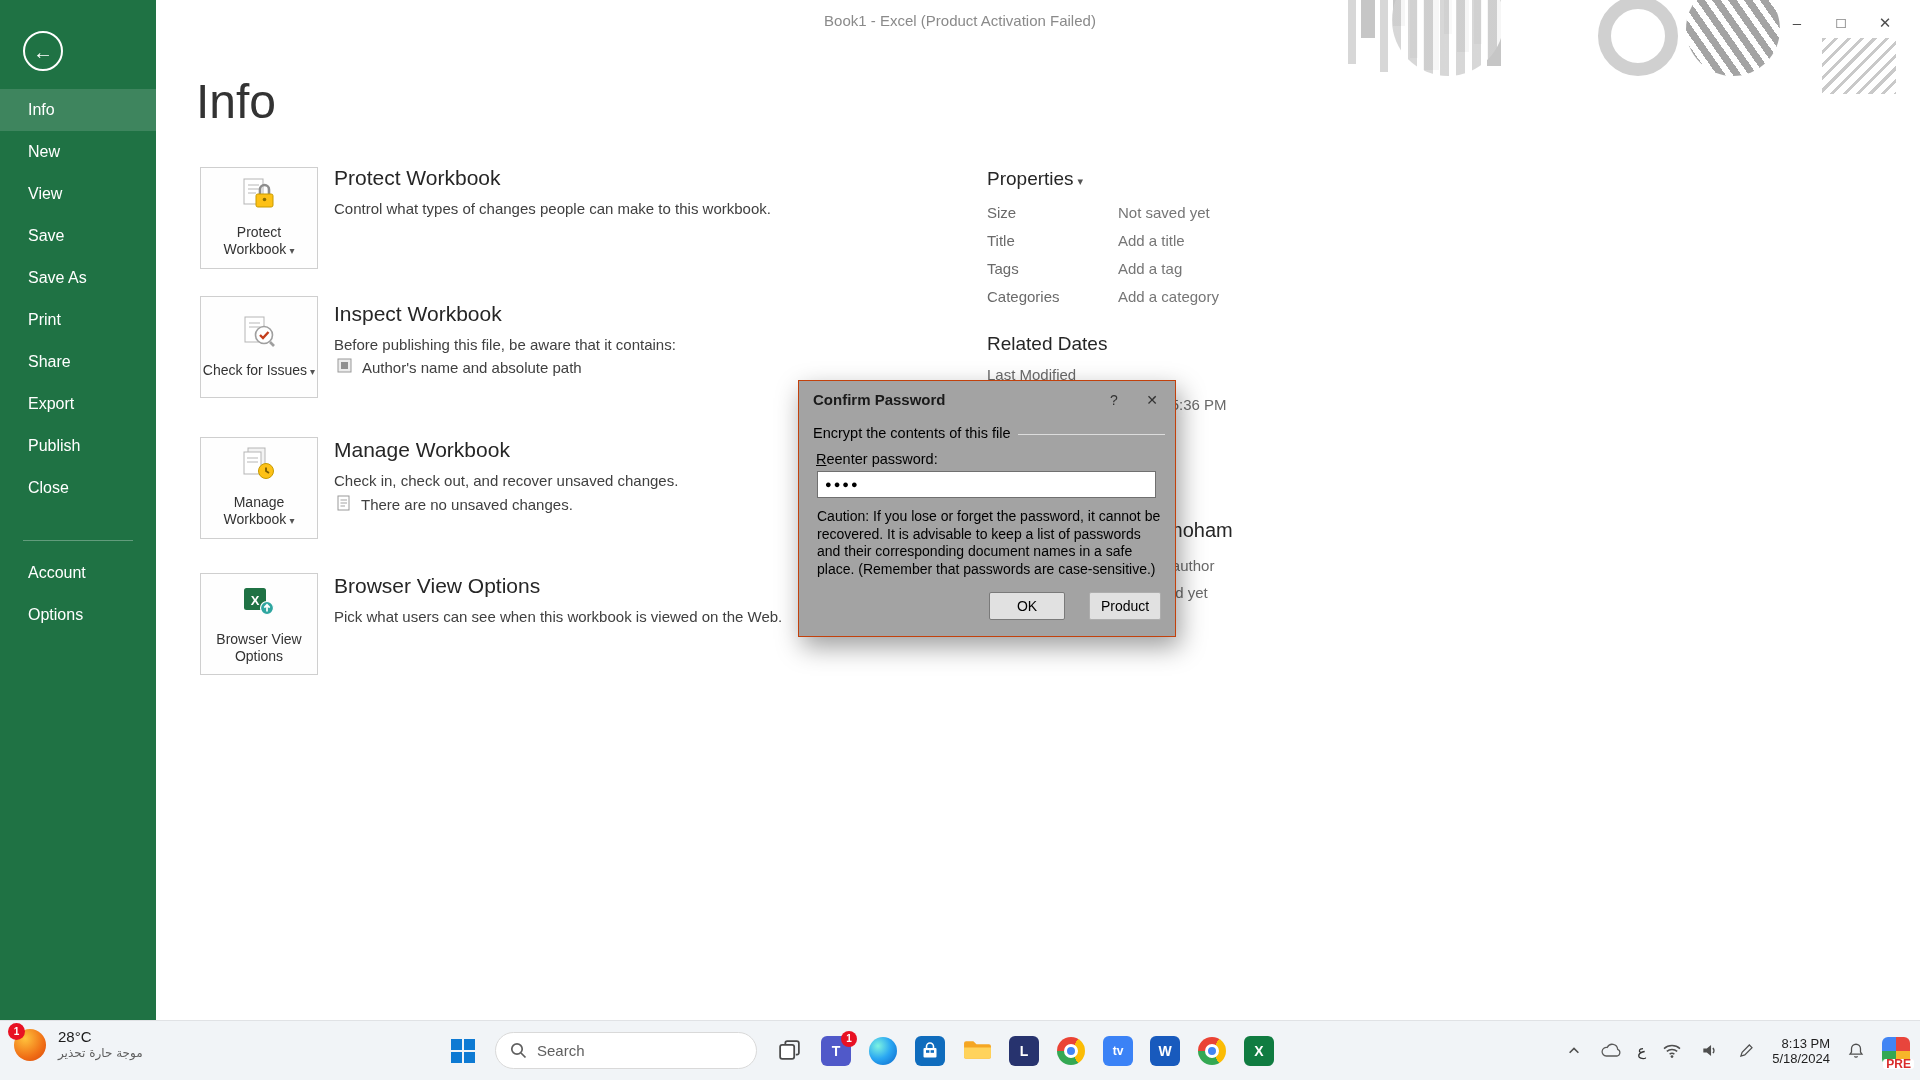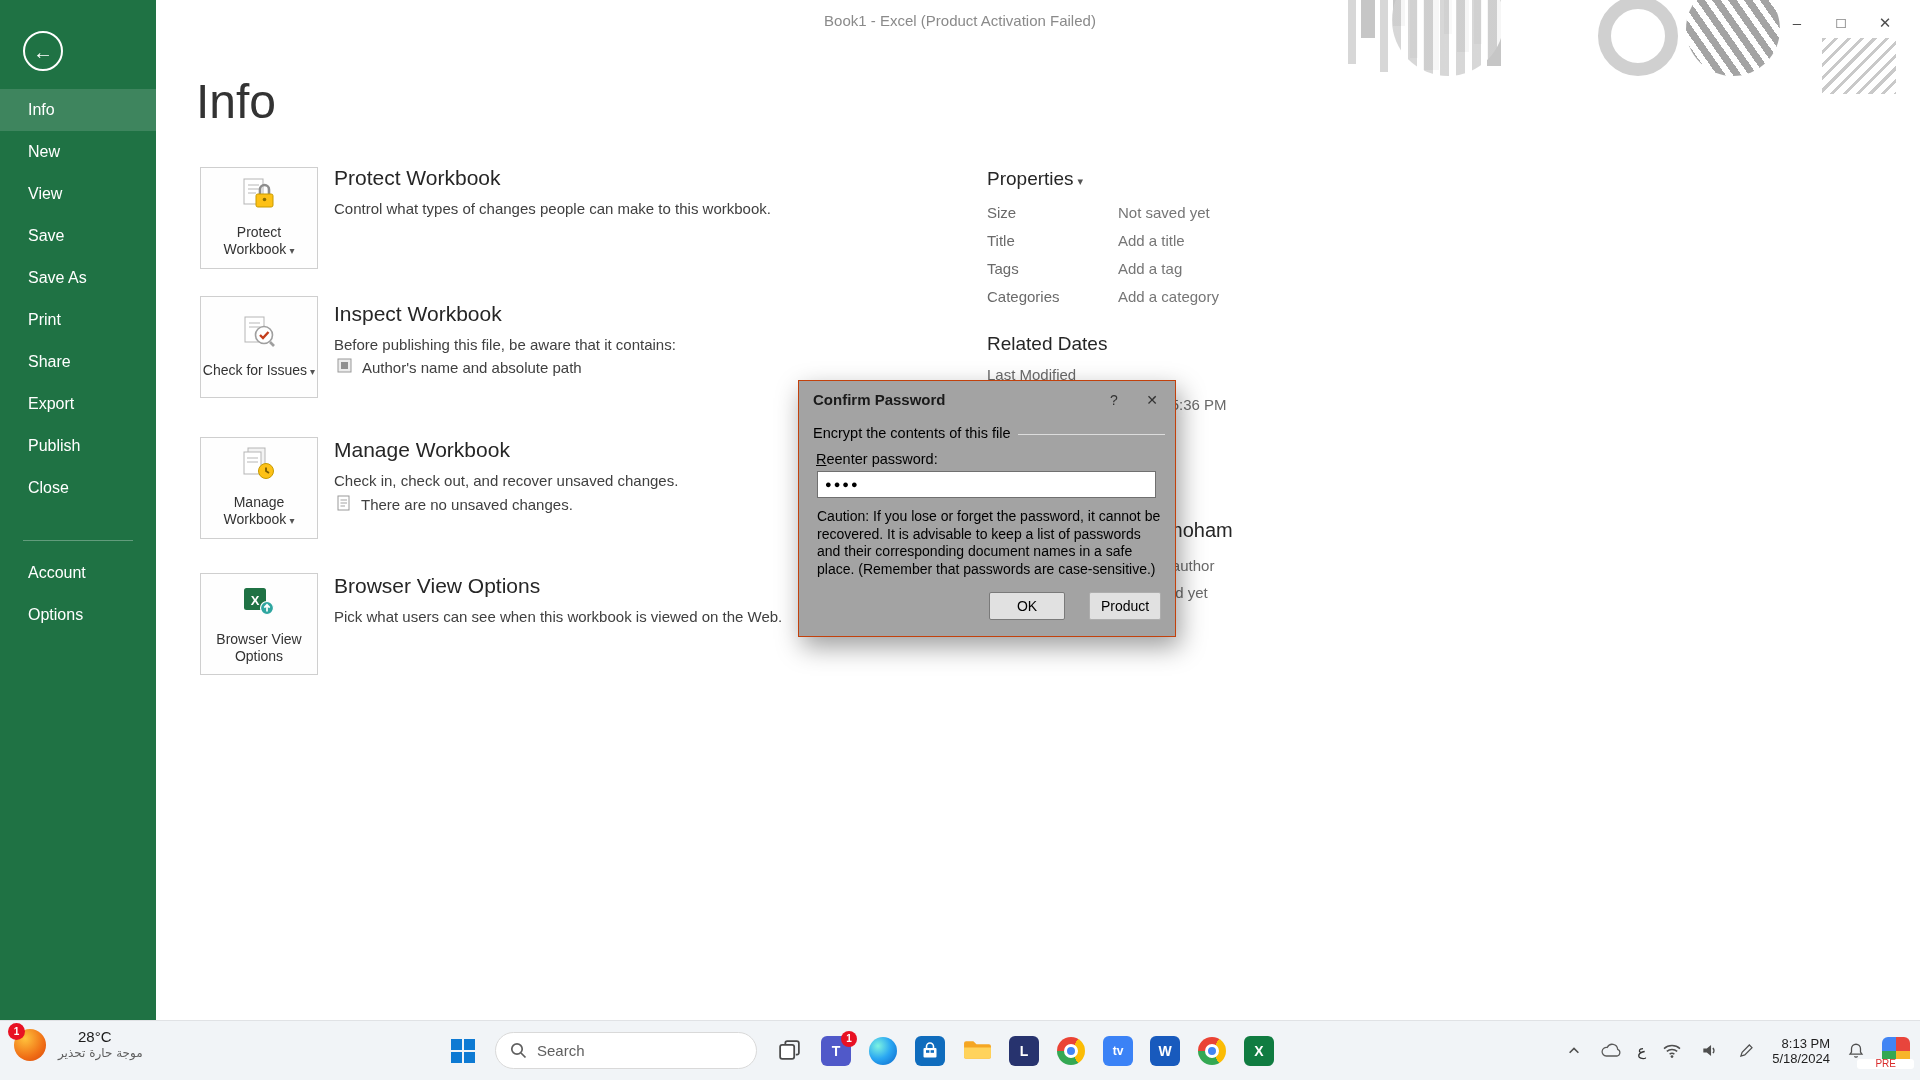--- a/index.html
+++ b/index.html
@@ -75,42 +75,42 @@
   .dlg-cancel{left:290px;width:72px;}
 
   
   .taskbar{position:absolute;left:0;bottom:0;width:100%;height:59px;background:#f1f4f7;border-top:1px solid #e0e2e5;z-index:30;}
   .tb-left{position:absolute;left:14px;top:8px;display:flex;align-items:center;gap:12px;cursor:pointer;}
   .weather-ic{position:relative;width:32px;height:32px;border-radius:50%;
         background:radial-gradient(circle at 35% 30%,#ffc23c,#f07016 60%,#d8440c);}
   .weather-badge{position:absolute;left:-6px;top:-6px;width:17px;height:17px;border-radius:50%;background:#e81123;
         color:#fff;font-size:10px;text-align:center;line-height:17px;font-weight:700;}
   .weather-txt{display:flex;flex-direction:column;line-height:16px;}
-  .weather-temp{font-size:15px;color:#1b1b1b;margin-left:20px;}
+  .weather-temp{font-size:15px;color:#1b1b1b;}
   .weather-warn{font-size:12px;color:#5f5f5f;direction:rtl;font-family:"DejaVu Sans",sans-serif;}
   .tb-center{position:absolute;left:448px;top:0;height:100%;display:flex;align-items:center;gap:17px;}
   .appicon{position:relative;width:30px;height:30px;border-radius:6px;display:flex;align-items:center;justify-content:center;
         color:#fff;font-weight:700;font-size:14px;cursor:pointer;flex:none;}
   .search-pill{width:262px;height:37px;border-radius:19px;background:#ffffff;border:1px solid #d9d9d9;
         display:flex;align-items:center;gap:10px;padding-left:14px;box-sizing:border-box;color:#5f5f5f;font-size:15px;cursor:pointer;}
   .badge{position:absolute;right:-6px;top:-5px;width:16px;height:16px;border-radius:50%;background:#e81123;color:#fff;
         font-size:10px;font-weight:700;text-align:center;line-height:16px;}
   .chrome{width:28px;height:28px;border-radius:50%;position:relative;
         background:conic-gradient(from -90deg,#ea4335 0 120deg,#fbbc05 120deg 240deg,#34a853 240deg 360deg);}
   .chrome::after{content:"";position:absolute;inset:7px;background:#4285f4;border:3px solid #fff;border-radius:50%;}
   .edge{width:28px;height:28px;border-radius:50%;
         background:radial-gradient(circle at 32% 32%,#7df3e1 0%,#2aa7f2 48%,#0a63c9 100%);}
   .tb-right{position:absolute;right:10px;top:0;height:100%;display:flex;align-items:center;gap:15px;}
   .trayic{width:22px;height:22px;display:flex;align-items:center;justify-content:center;cursor:pointer;color:#4f4f4f;}
   .lang{font-size:15px;color:#333;font-family:"DejaVu Sans",sans-serif;cursor:pointer;}
   .clock{display:flex;flex-direction:column;align-items:flex-end;line-height:15px;font-size:13px;color:#1f1f1f;cursor:pointer;}
   .pre-ic{position:relative;width:28px;height:28px;border-radius:6px;cursor:pointer;
         background:conic-gradient(#e8453c 0 25%,#f7b529 25% 50%,#34a853 50% 75%,#4285f4 75% 100%);}
   .pre-lbl{position:absolute;right:-4px;bottom:-4px;background:#fff;border-radius:3px;color:#d92b2b;
-        font-size:10px;font-weight:400;padding:0 18px;line-height:10px;}
+        font-size:12px;font-weight:700;padding:0 3px;line-height:10px;}
 </style>
 </head>
 <body>
 
 <div class="root">
 
   <div class="art">
     <div class="art-bars">
       <i style="width:8px;height:64px"></i>
         <i style="width:14px;height:38px"></i>

